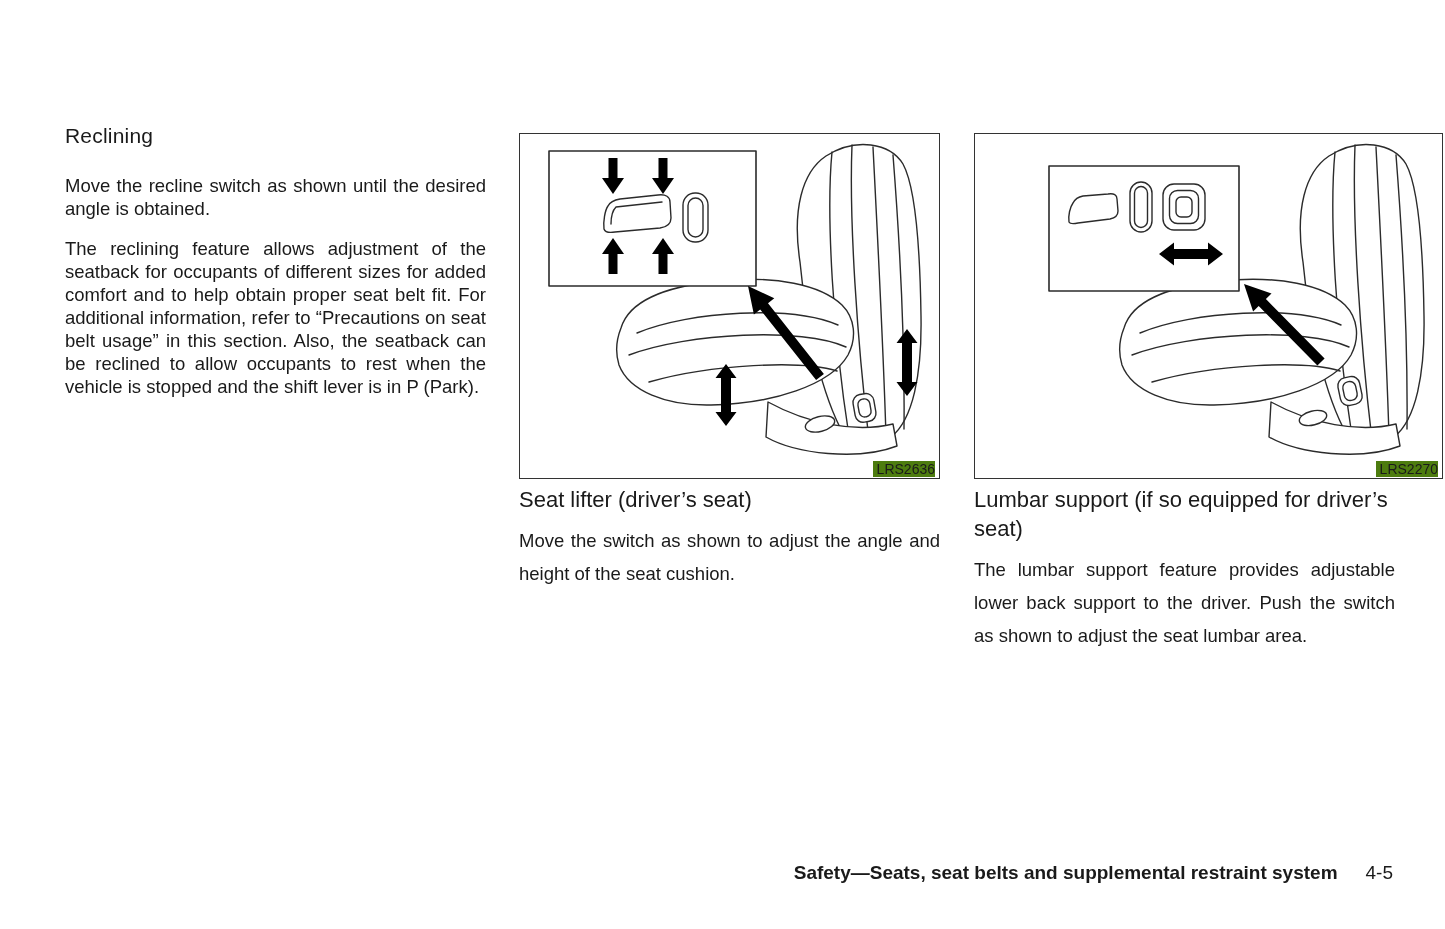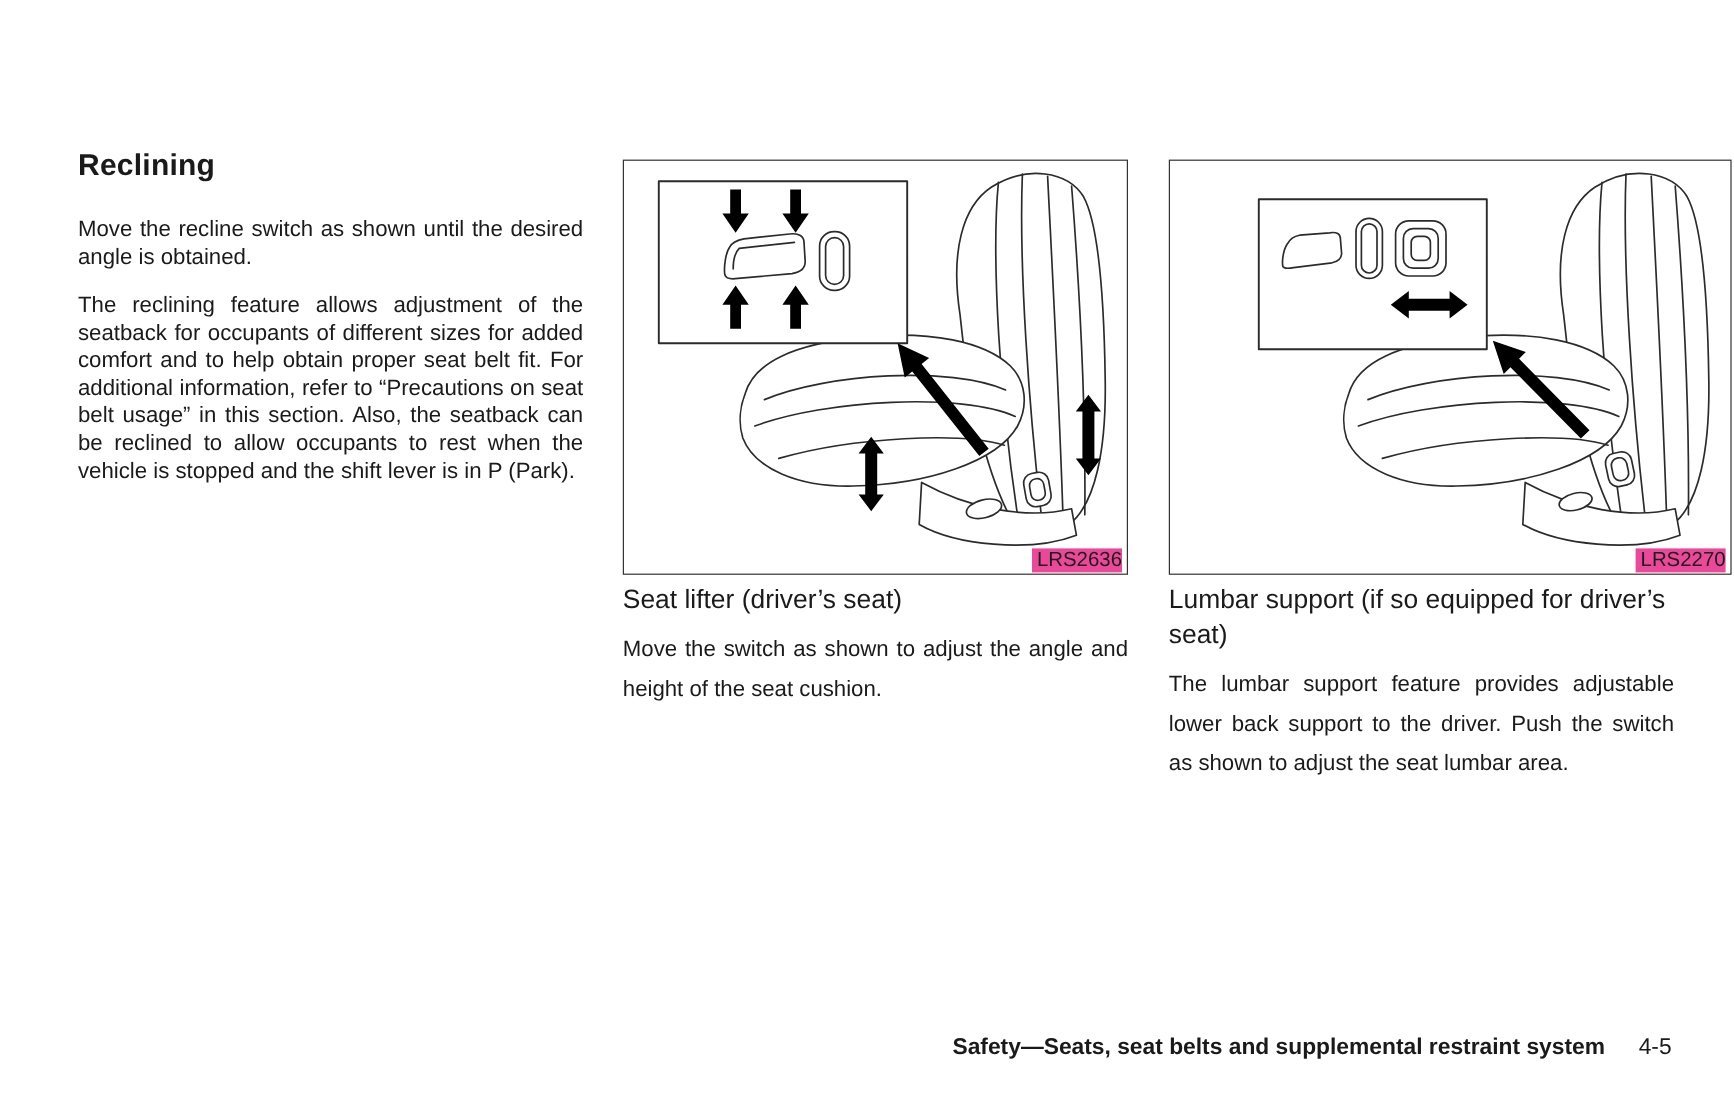--- a/index.html
+++ b/index.html
@@ -18,22 +18,22 @@
   }
 
   
   .left-col {
     position: absolute;
     left: 65px;
     top: 124px;
     width: 421px;
   }
   .section-heading {
-    font-size: 25px;
-    font-weight: 700;
+    font-size: 21px;
+    font-weight: 400;
     letter-spacing: 0.2px;
     margin: 0 0 26px 0;
   }
   .body-text {
     font-size: 18.5px;
     line-height: 23px;
     text-align: justify;
     margin: 0 0 17px 0;
   }
 
@@ -47,23 +47,23 @@
     margin: 0;
     background: #fff;
     box-sizing: content-box;
   }
   .fig1 { left: 519px; }
   .fig2 { left: 974px; padding-left: 48px; }
   .fig-code {
     position: absolute;
     right: 4px;
     bottom: 1px;
-    font-size: 17px;
+    font-size: 14px;
     color: #1a1a1a;
-    background: #ec4899;
+    background: #4d7c0f;
     padding-left: 4px;
   }
 
   .fig-caption {
     position: absolute;
     top: 485px;
     width: 420px;
     font-size: 22px;
     line-height: 29px;
     font-weight: 400;

